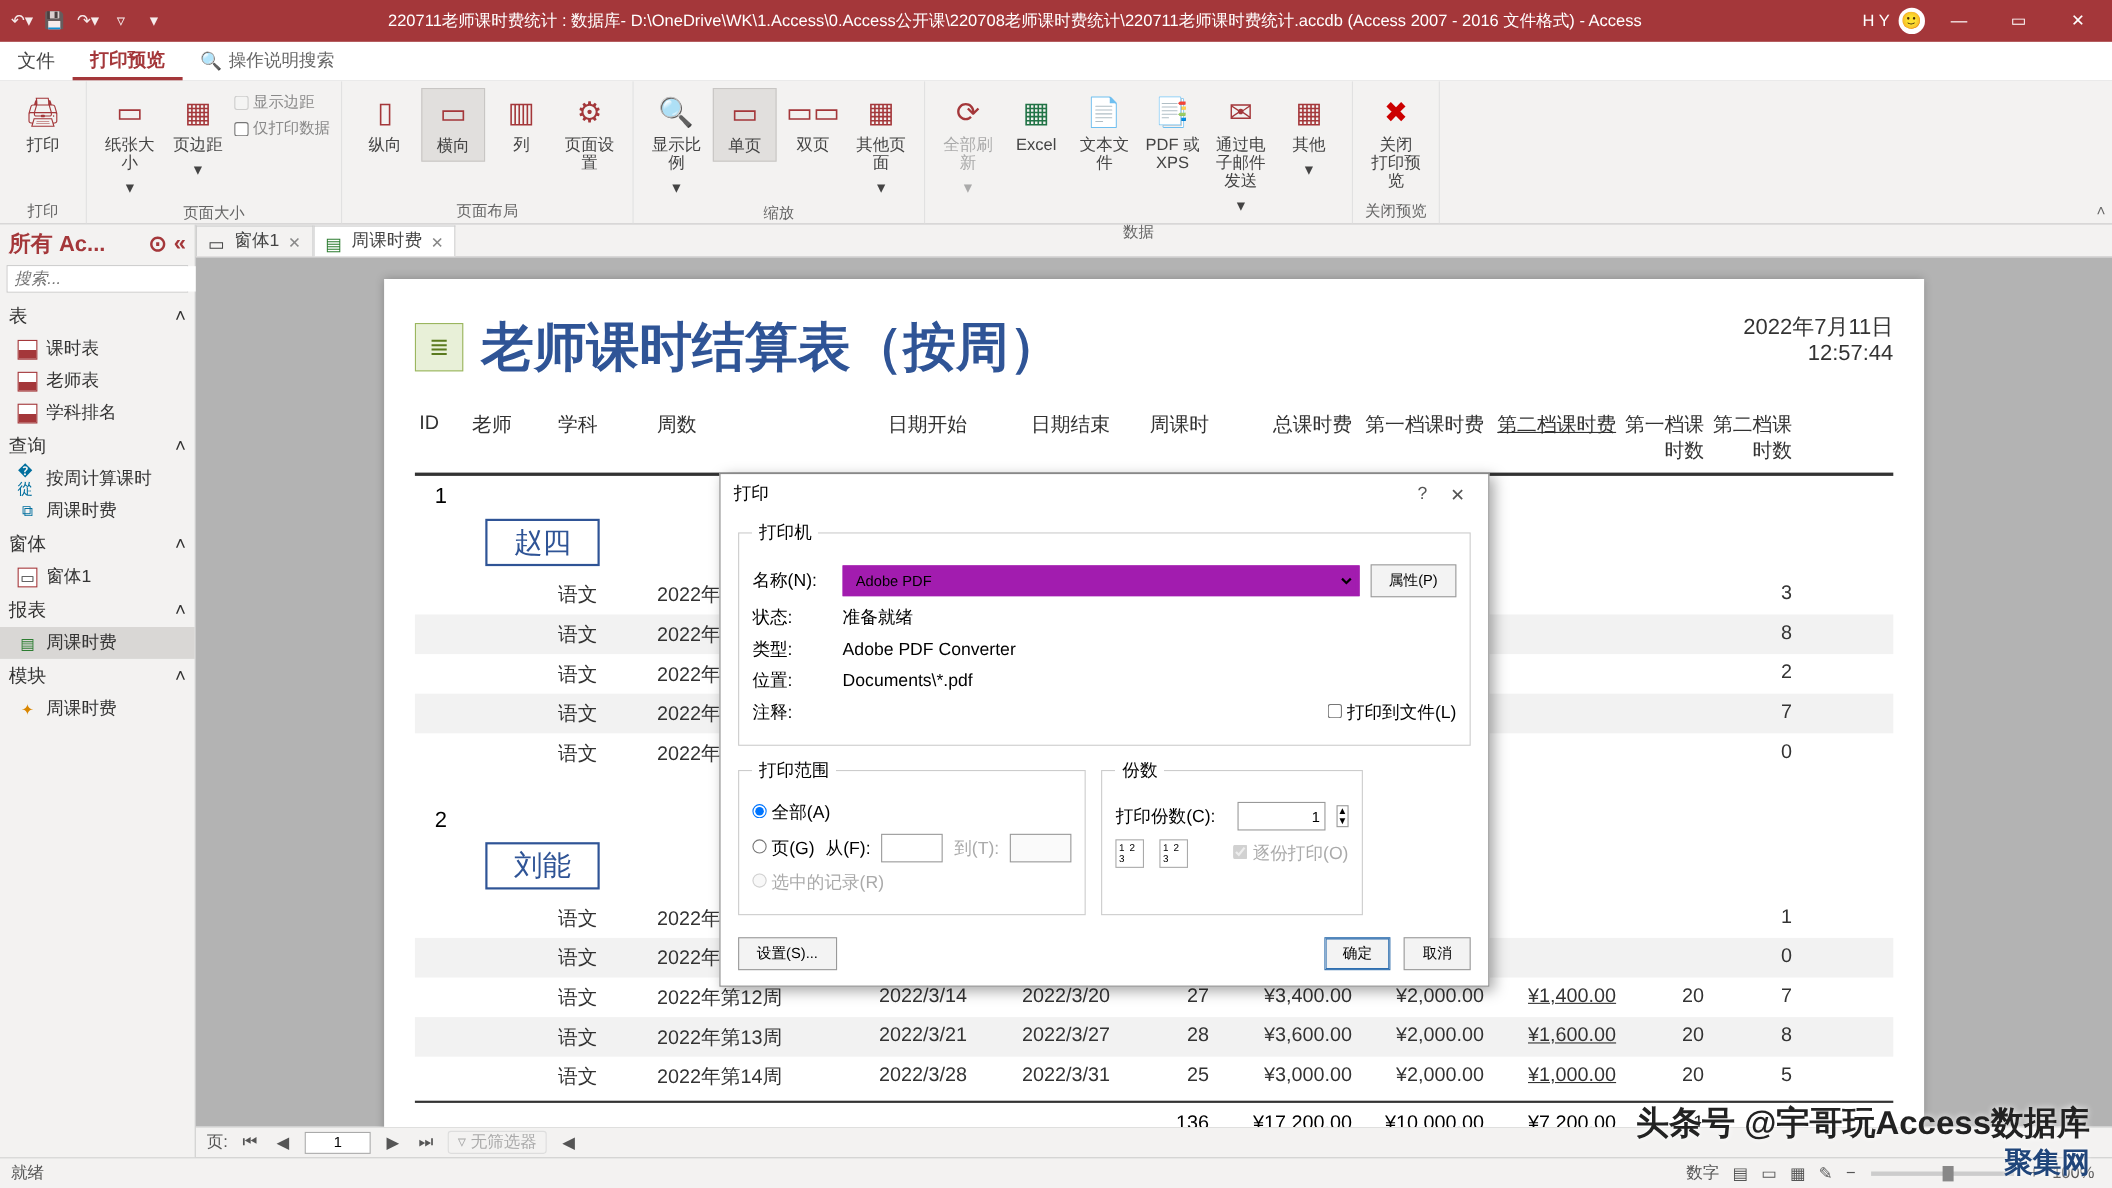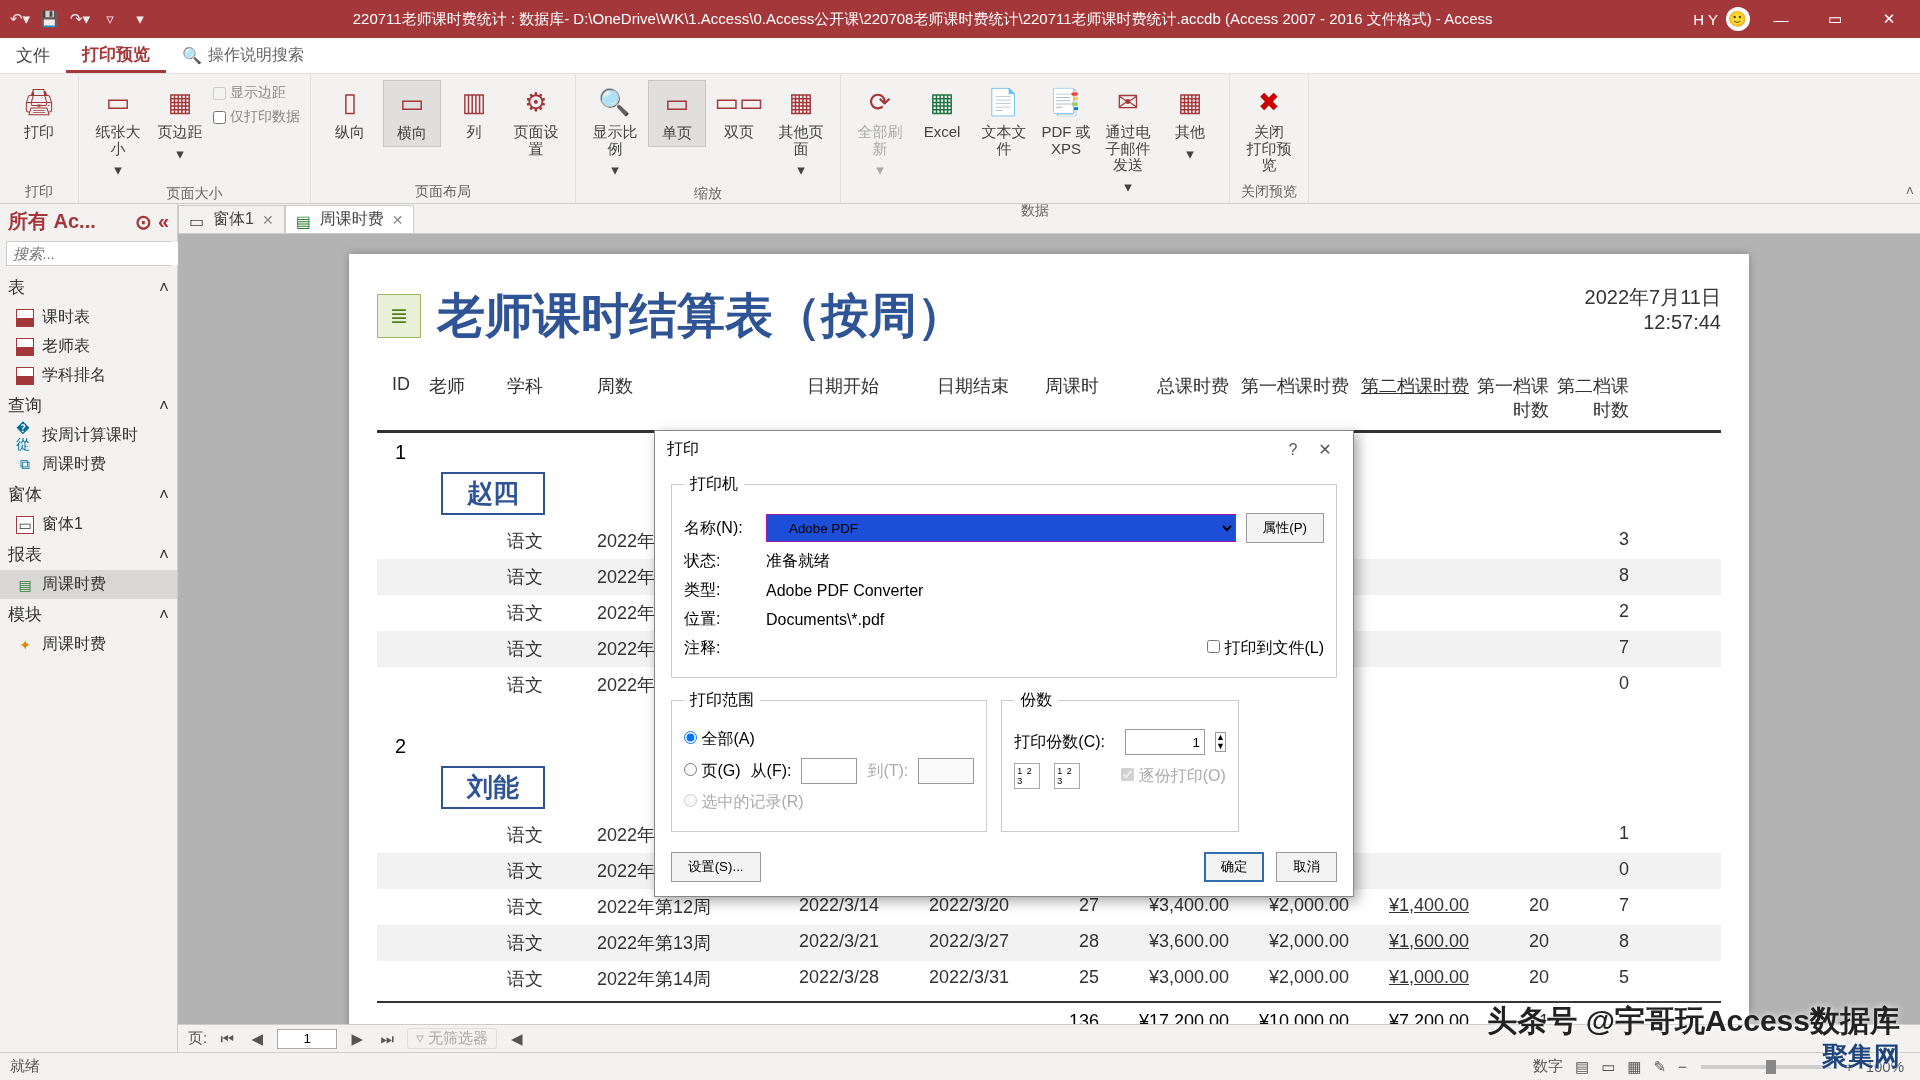--- a/index.html
+++ b/index.html
@@ -50,40 +50,40 @@
 .doctabs .dtab .dicon{ width:16px; height:16px; }
 .doctabs .dtab .close{ color:#888; font-size:14px; }
 .canvas { flex:1; overflow:auto; padding:20px 20px; position:relative; }
 .page { width:1400px; min-height:820px; background:#fff; margin:0 auto; box-shadow:0 0 8px rgba(0,0,0,.25); padding:30px 28px; position:relative; }
 .page .rhead { display:flex; align-items:center; }
 .page .rtitle { color:#2f5496; font-size:48px; font-weight:700; margin-left:16px; }
 .page .ricon { width:44px; height:44px; background:#e8f0d8; border:1px solid #9bb65f; display:flex; align-items:center; justify-content:center; color:#5a7a1e; font-size:22px;}
 .page .rdate { position:absolute; right:28px; top:30px; text-align:right; font-size:20px; color:#333; }
 .colhead { display:flex; font-size:18px; color:#333; margin-top:24px; border-bottom:3px solid #333; padding-bottom:6px; }
 .colhead div, .row div, .sumrow div { padding:2px 4px; }
-.c-id{width:48px;text-align:center;} .c-teacher{width:78px;} .c-subject{width:90px;} .c-week{width:160px;}
+.c-id{width:48px;text-align:left;} .c-teacher{width:78px;} .c-subject{width:90px;} .c-week{width:160px;}
 .c-start{width:130px;text-align:right;} .c-end{width:130px;text-align:right;} .c-hours{width:90px;text-align:right;}
 .c-total{width:130px;text-align:right;} .c-t1{width:120px;text-align:right;} .c-t2{width:120px;text-align:right;text-decoration:underline;}
 .c-c1{width:80px;text-align:right;} .c-c2{width:80px;text-align:right;}
 .groupid { font-size:20px; padding:8px 0 4px 18px; }
-.teacherbox { display:inline-block; border:2px solid #2f5496; padding:2px 24px; margin:4px 4px 8px 64px; color:#2f5496; font-size:26px; font-weight:700;}
+.teacherbox { display:inline-block; border:2px solid #2f5496; padding:2px 24px; margin:4px 4px 8px 64px; color:#2f5496; font-size:26px; font-weight:400;}
 .row { display:flex; font-size:18px; color:#333; padding:4px 0; }
 .row.alt { background:#f2f2f2; }
 .sumline { border-top:2px solid #333; margin-top:4px;}
 .sumrow { display:flex; font-size:18px; font-weight:400; padding:6px 0; }
 .dialog { position:absolute; left:654px; top:430px; width:700px; background:#fff; border:1px solid #888; box-shadow: 4px 4px 12px rgba(0,0,0,.35); font-size:16px; }
 .dialog .dtitle { display:flex; align-items:center; padding:8px 12px; }
 .dialog .dtitle .t{flex:1;}
 .dialog .dtitle .dbtn{ width:32px; text-align:center; color:#555;}
 .dialog .body { padding:6px 16px 14px; }
 .dialog fieldset { border:1px solid #ccc; padding:10px 12px; margin-bottom:12px; }
 .dialog legend { padding:0 6px; }
 .dialog .frow { display:flex; align-items:center; gap:10px; margin:8px 0; }
 .dialog .label { width:72px; }
-.dialog select { flex:1; height:28px; border:1px solid #a21caf; background:#1d4ed8; padding:2px 18px; }
+.dialog select { flex:1; height:28px; border:4px solid #a21caf; background:#a21caf; padding:2px 4px; }
 .dialog .btn { height:30px; padding:0 16px; border:1px solid #999; background:#f3f3f3; }
 .dialog .btn.primary{ border:1px solid #2f6fb0; box-shadow: inset 0 0 0 1px #2f6fb0; text-align: center;}
 .dialog .flexgap{flex:1}
 .dialog input[type=text]{ height:26px; border:1px solid #999; padding:2px 4px;}
 .dialog .bottom { display:flex; gap:12px; padding-top:8px;}
 .dialog .twocol{ display:flex; gap:14px;}
 .dialog .spin{ width:80px; text-align:right; }
 .dialog .collate-ico{ display:inline-block; width:26px; height:26px; border:1px solid #aaa; position:relative; background:#fff; margin-right:4px;}
 .dialog .collate-ico::before{content:"1 2 3"; font-size:9px; position:absolute; left:2px; top:2px; letter-spacing:1px;}
 .pager { height:28px; background:#f3f2f1; border-top:1px solid #ccc; display:flex; align-items:center; font-size:15px; color:#555; gap:10px; padding:0 10px;}

